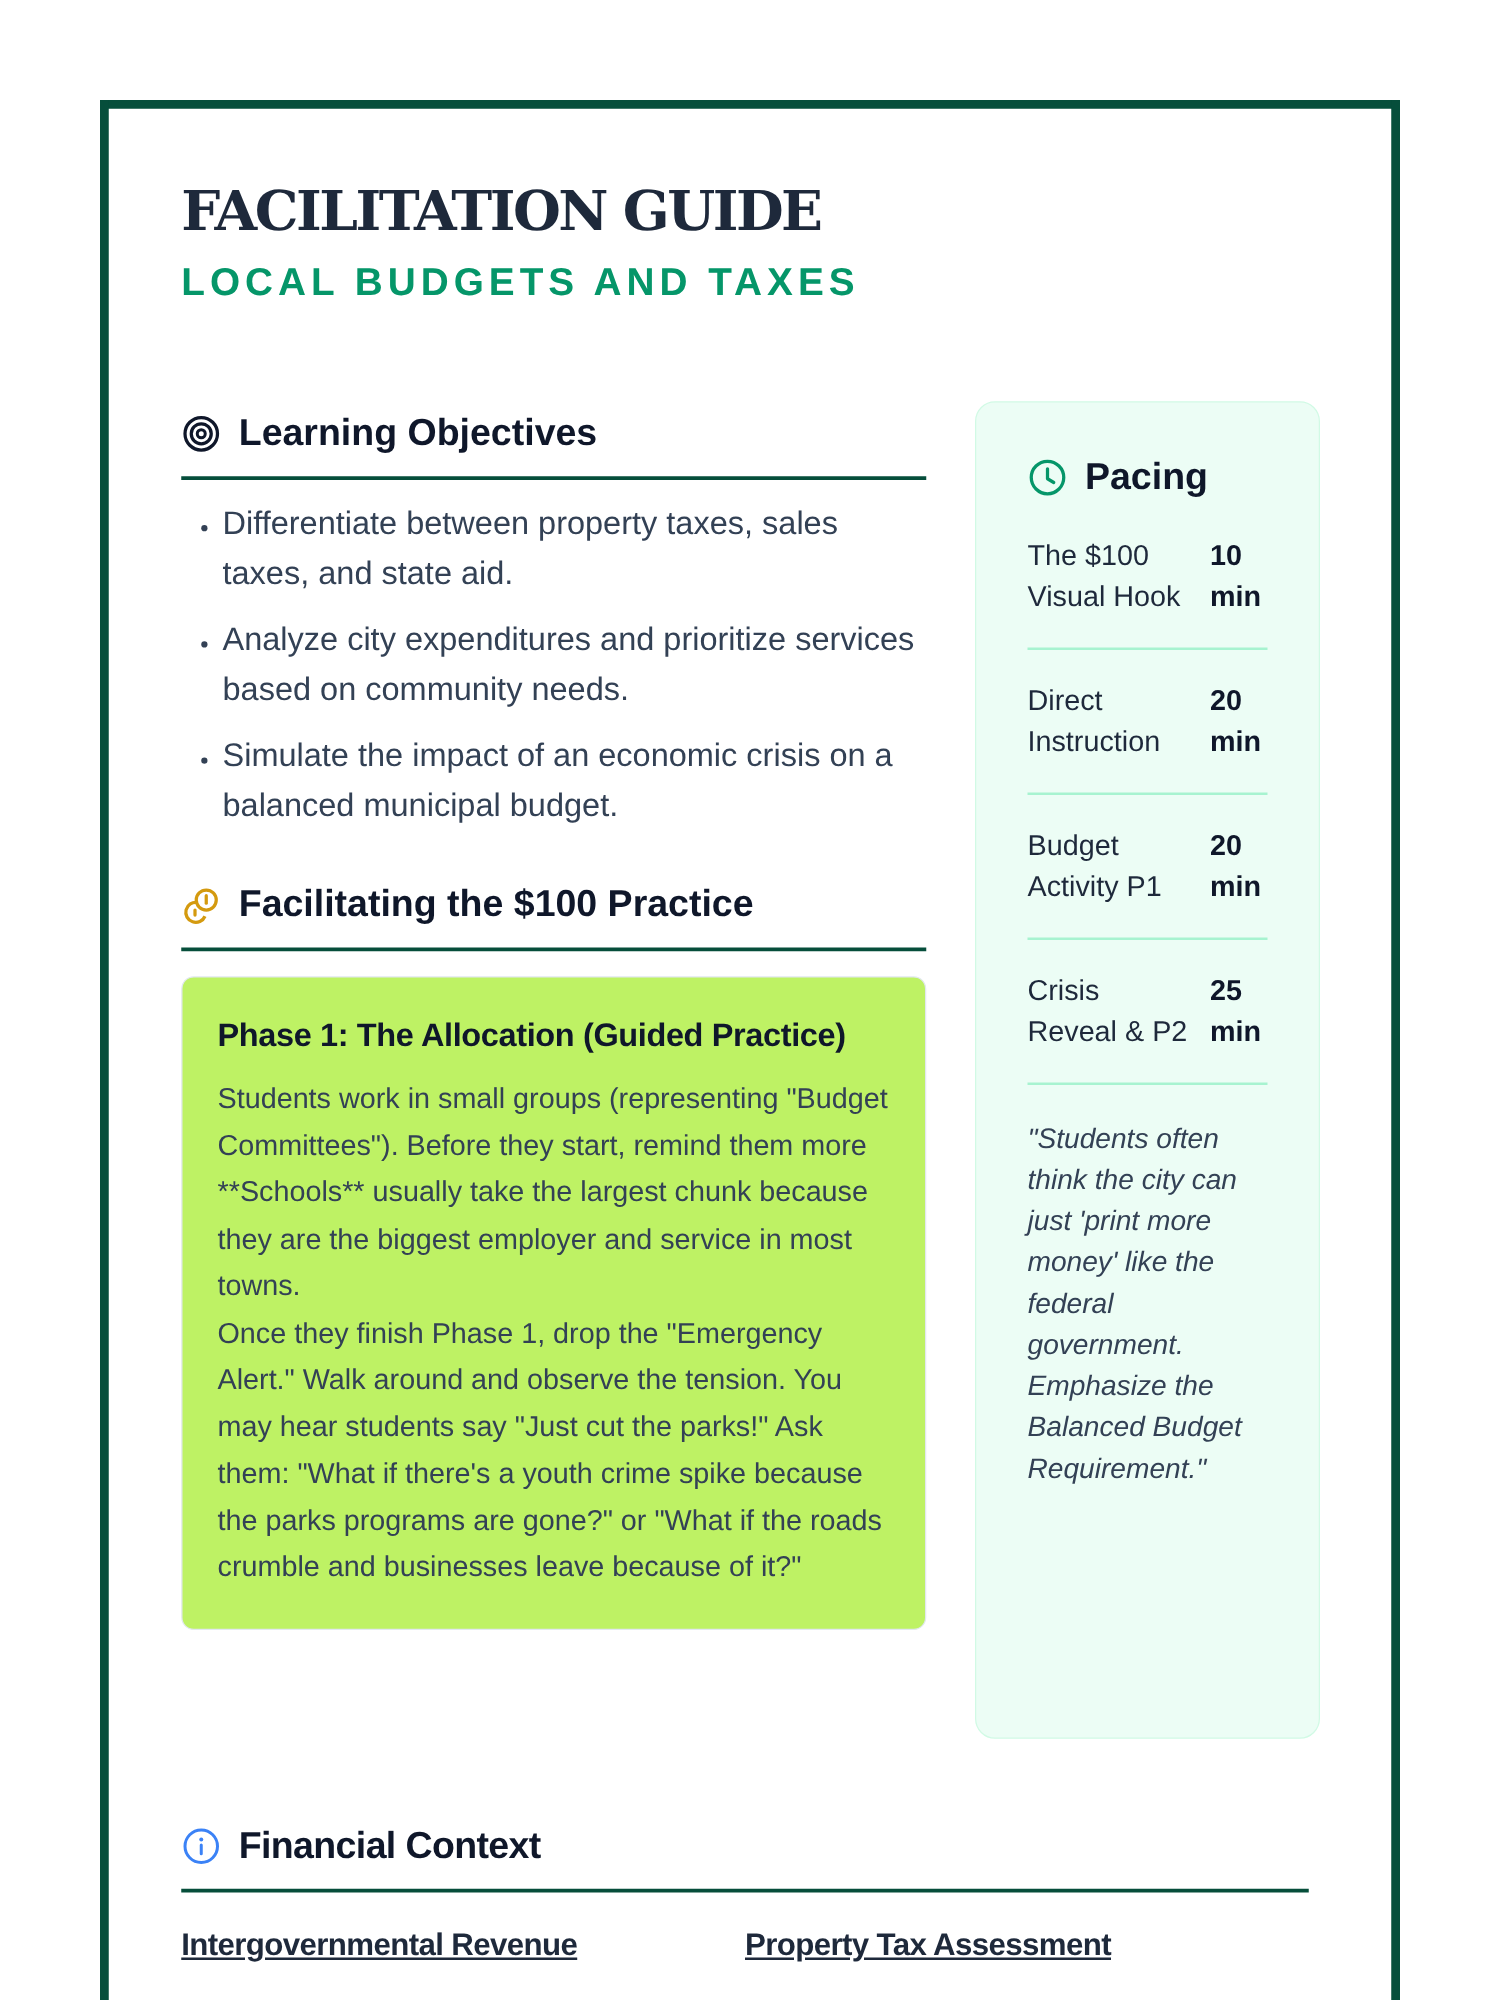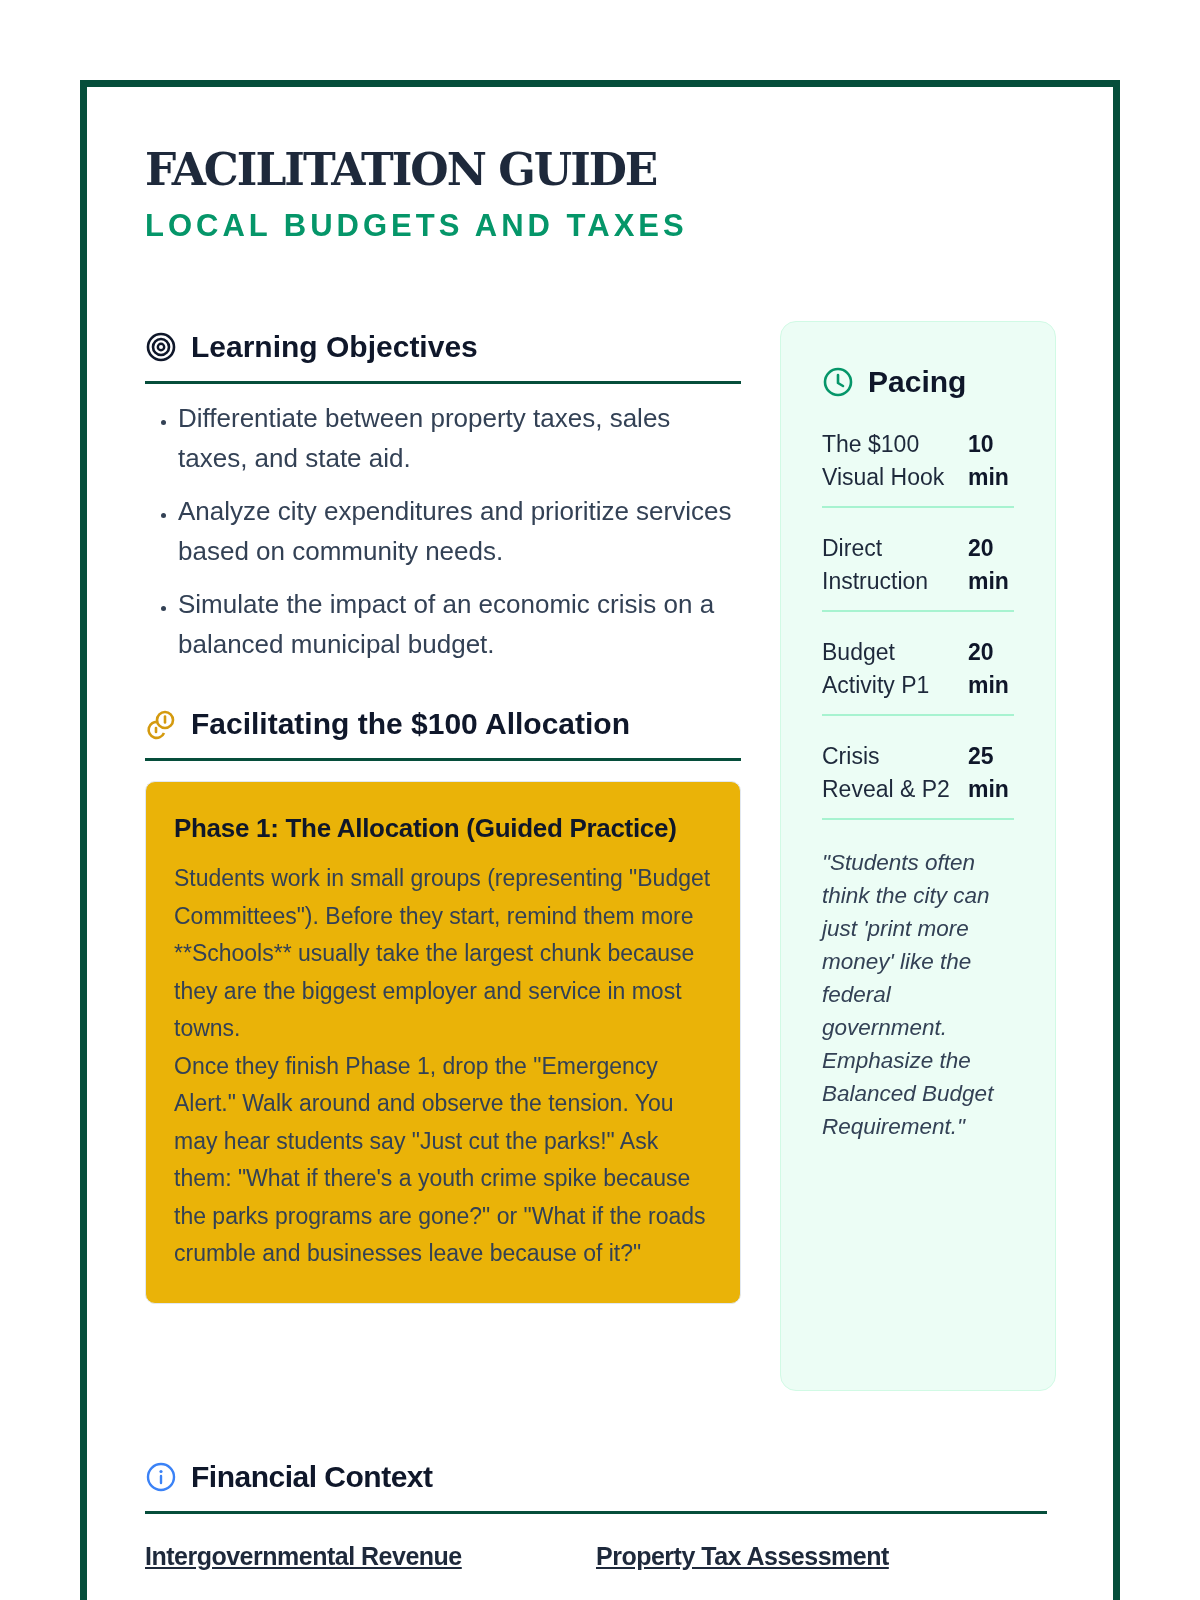--- a/index.html
+++ b/index.html
@@ -15,31 +15,31 @@
 
   .left { position: absolute; left: 58px; top: 240px; width: 596px; }
   .section-head { display: flex; align-items: center; border-bottom: 3px solid #064e3b; padding-bottom: 14px; }
   .section-head .icon { width: 32px; height: 32px; display: inline-flex; align-items: center; justify-content: center; margin-right: 14px; }
   .section-head h2 { margin: 0; font-size: 30px; font-weight: bold; color: #0f172a; line-height: 40px; }
   .obj-list { margin: 14px 0 0 0; padding-left: 33px; font-size: 26px; color: #334155; line-height: 40px; }
   .obj-list li { margin-bottom: 13px; padding-left: 0; }
   .obj-list li::marker { font-size: 18px; }
 
   .challenge { margin-top: 40px; }
-  .phase-box { margin-top: 20px; background: #eab308; border: 1px solid #e2e8f0; border-radius: 10px; padding: 28px 28px 30px 28px; }
+  .phase-box { margin-top: 20px; background: #bef264; border: 1px solid #e2e8f0; border-radius: 10px; padding: 28px 28px 30px 28px; }
   .phase-box h3 { margin: 0 0 14px 0; font-size: 26px; color: #0f172a; font-weight: bold; letter-spacing: -0.3px; line-height: 36px; }
   .phase-box p { margin: 0; font-size: 23px; color: #334155; line-height: 37.5px; }
   .phase-box .p2 { margin-top: 30px; }
 
   .sidebar { position: absolute; left: 693px; top: 234px; width: 276px; height: 1070px; background: #ecfdf5; border: 1px solid #d1fae5; border-radius: 16px; box-sizing: border-box; padding: 40px 41px 0 41px; }
   .side-head { display: flex; align-items: center; }
   .side-head h2 { margin: 0; font-size: 30px; font-weight: bold; color: #0f172a; line-height: 40px; }
   .side-head .icon { margin-right: 14px; display: inline-flex; }
   .pace-list { margin-top: 26px; }
-  .pace-row { display: flex; justify-content: space-between; border-bottom: 2px solid #a7f3d0; padding-bottom: 12px; margin-bottom: 24px; font-size: 23px; line-height: 33px; color: #1e293b; }
+  .pace-row { display: flex; justify-content: space-between; border-bottom: 2px solid #a7f3d0; padding-bottom: 24px; margin-bottom: 24px; font-size: 23px; line-height: 33px; color: #1e293b; }
   .pace-row .lbl { width: 132px; }
   .pace-row .val { font-weight: bold; width: 46px; color: #0f172a; }
   .pitfalls-head { margin-top: 48px; }
   .pitfalls-head h2 { line-height: 46px; }
   .pitfall-quote { margin-top: 26px; font-style: italic; font-size: 22.5px; line-height: 33px; color: #334155; }
 
   .financial { position: absolute; left: 58px; top: 1370px; width: 902px; }
   .financial .section-head h2 { font-size: 30px; letter-spacing: -0.5px; }
   .fin-cols { display: flex; margin-top: 28px; }
   .fin-col { width: 477px; font-size: 25px; font-weight: bold; color: #1e293b; text-decoration: underline; letter-spacing: -0.5px; }
@@ -76,21 +76,21 @@
     <section class="challenge">
       <div class="section-head">
         <span class="icon">
           <svg width="32" height="32" viewBox="0 0 32 32">
               <circle cx="20" cy="12" r="8" fill="none" stroke="#d49a0f" stroke-width="2.6"></circle>
               <line x1="20" y1="8.5" x2="20" y2="14.5" stroke="#d49a0f" stroke-width="2.6" stroke-linecap="round"></line>
               <path d="M13 14 A8 8 0 1 0 19 25" fill="none" stroke="#d49a0f" stroke-width="2.6"></path>
               <line x1="11" y1="20" x2="11" y2="24" stroke="#d49a0f" stroke-width="2.6" stroke-linecap="round"></line>
             </svg>
         </span>
-        <h2>Facilitating the $100 Allocation</h2>
+        <h2>Facilitating the $100 Practice</h2>
       </div>
       <div class="phase-box">
         <h3>Phase 1: The Allocation (Guided Practice)</h3>
         <p>Students work in small groups (representing "Budget Committees"). Before they start, remind them more **Schools** usually take the largest chunk because they are the biggest employer and service in most towns.</p>
         <p>Once they finish Phase 1, drop the "Emergency Alert." Walk around and observe the tension. You may hear students say "Just cut the parks!" Ask them: "What if there's a youth crime spike because the parks programs are gone?" or "What if the roads crumble and businesses leave because of it?"</p>
       </div>
     </section>
   </div>
 
   <aside class="sidebar">

